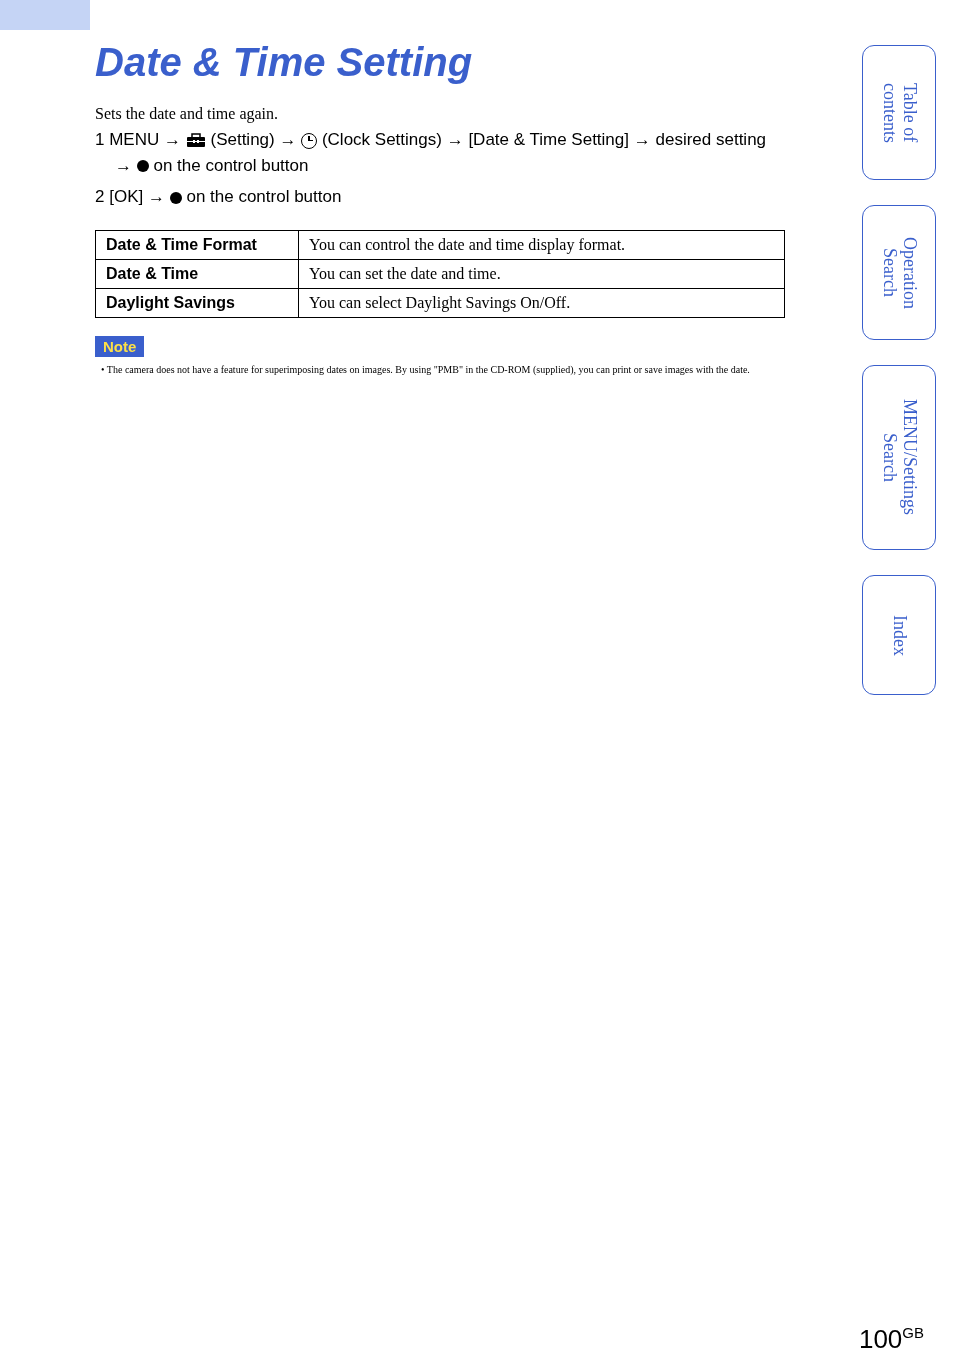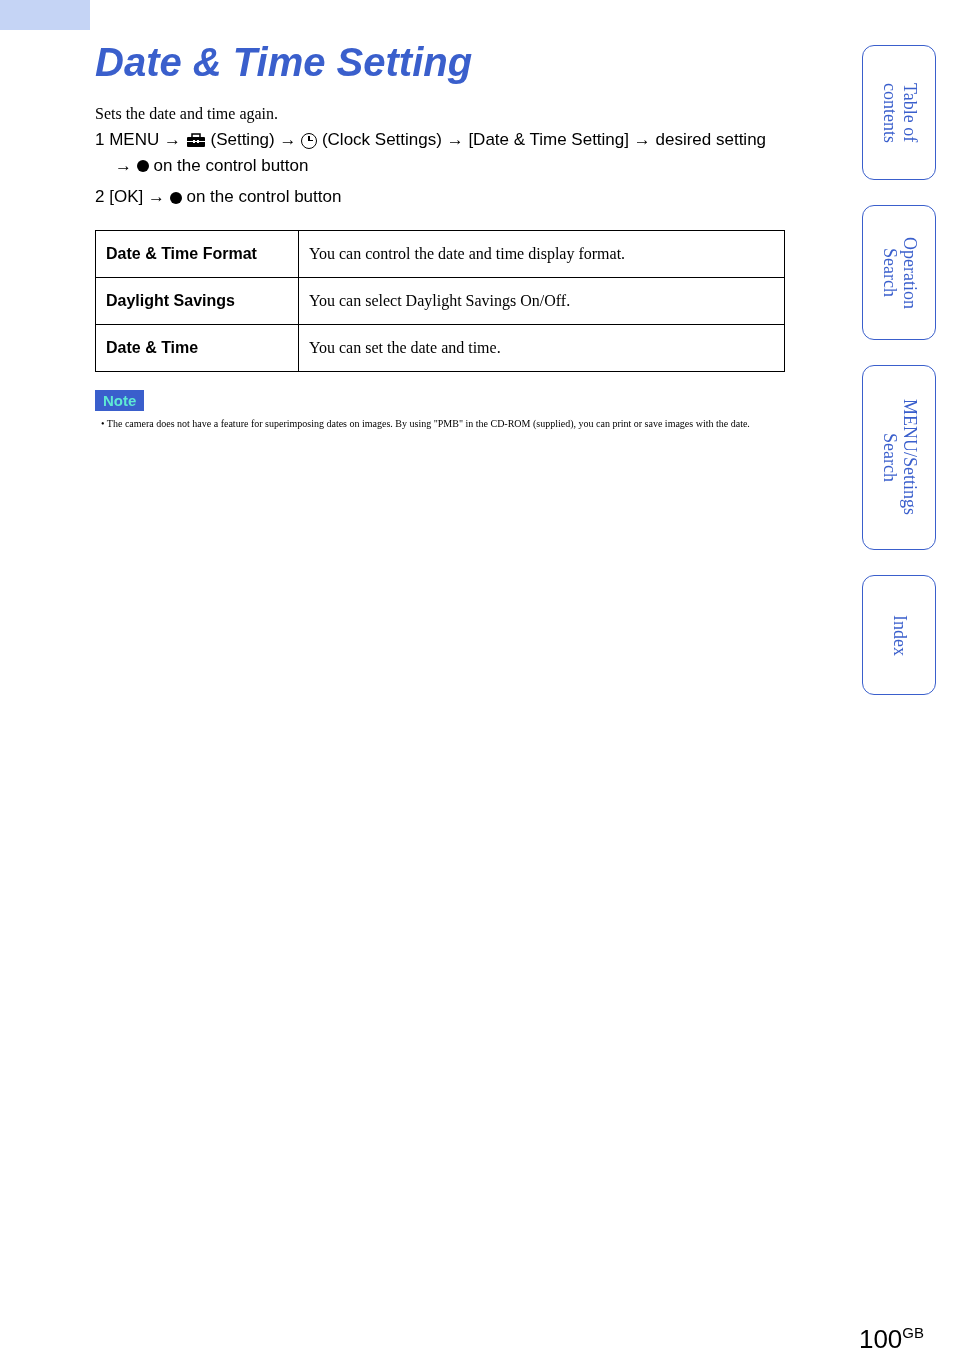--- a/index.html
+++ b/index.html
@@ -92,36 +92,36 @@
       border-radius: 50%;
       vertical-align: middle;
     }
     .settings-table {
       border-collapse: collapse;
       width: 100%;
       margin-bottom: 18px;
     }
     .settings-table td {
       border: 1px solid #000;
-      padding: 14px 10px;
+      padding: 5px 10px;
       font-size: 16px;
       vertical-align: top;
     }
     .settings-table td:first-child {
       font-weight: bold;
       font-family: Arial, sans-serif;
       width: 203px;
     }
     .settings-table td:last-child {
       font-family: 'Times New Roman', serif;
     }
     .note-label {
       display: inline-block;
       background: #3a5fcc;
-      color: #5eead4;
+      color: #fde047;
       font-weight: bold;
       font-size: 15px;
       padding: 2px 8px;
       font-family: Arial, sans-serif;
       margin-bottom: 6px;
     }
     .note-text {
       font-size: 10px;
       font-family: 'Times New Roman', serif;
       padding-left: 16px;
@@ -212,26 +212,26 @@
     </div>
   </div>
 
   <table class="settings-table">
     <tbody>
         <tr>
       <td>Date &amp; Time Format</td>
       <td>You can control the date and time display format.</td>
     </tr>
     <tr>
+      <td>Date &amp; Time</td>
+      <td>You can set the date and time.</td>
+    </tr>
+    <tr>
       <td>Daylight Savings</td>
       <td>You can select Daylight Savings On/Off.</td>
-    </tr>
-    <tr>
-      <td>Date &amp; Time</td>
-      <td>You can set the date and time.</td>
     </tr>
   </tbody>
     </table>
 
   <div>
     <div class="note-label">Note</div>
     <div class="note-text">• <span>The camera does not have a feature for superimposing dates on images. By using "PMB" in the CD-ROM (supplied), you can print or save images with the date.</span></div>
   </div>
 </div>
 

